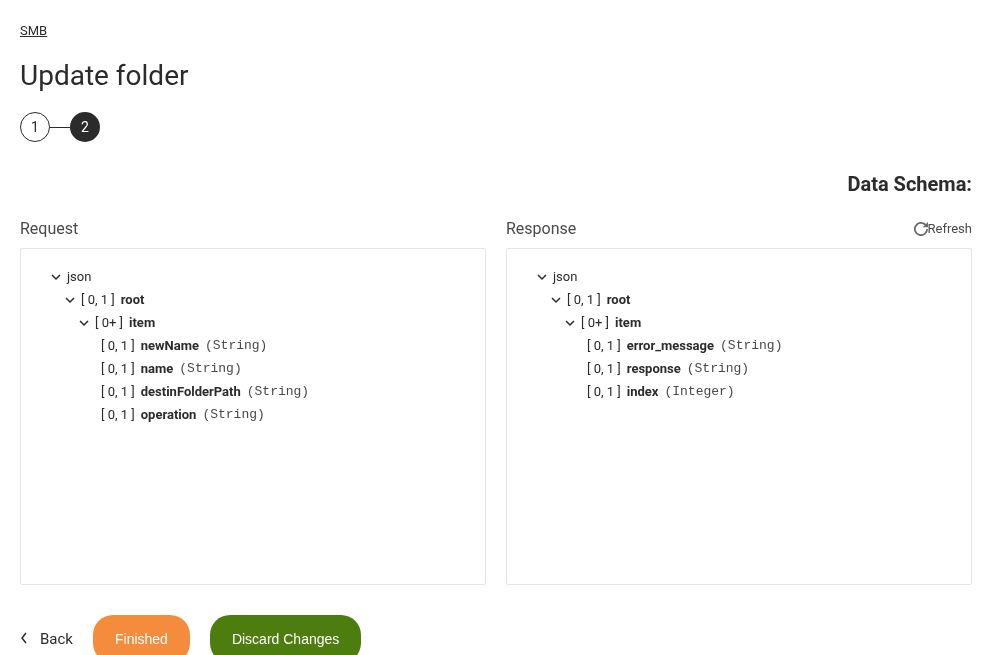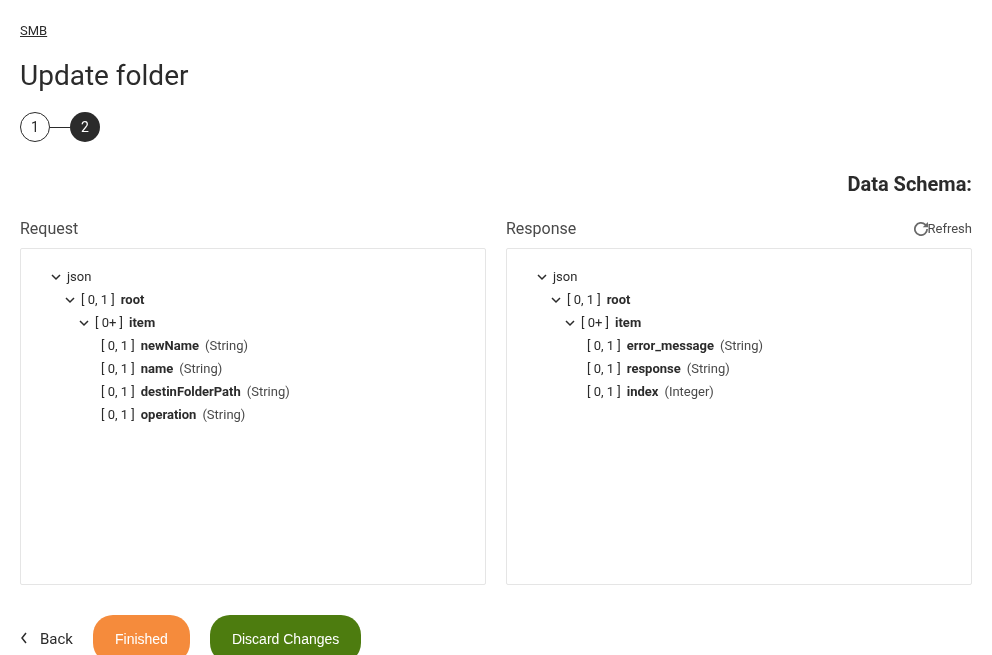--- a/index.html
+++ b/index.html
@@ -116,21 +116,21 @@
       width: 10px;
       height: 10px;
       display: block;
     }
     .indent-1 { padding-left: 14px; }
     .indent-2 { padding-left: 28px; }
     .indent-3 { padding-left: 42px; }
     .indent-4 { padding-left: 64px; }
     .node-label { color: #2b2b2b; }
     .node-name { font-weight: 700; }
-    .node-type { color: #4a4a4a; font-weight: 400; }
+    .node-type { color: #4a4a4a; font-weight: 400; font-family: Liberation Mono, monospace; }
     .footer {
       display: flex;
       align-items: center;
       gap: 20px;
       margin-top: 30px;
     }
     .back-link {
       display: flex;
       align-items: center;
       gap: 12px;

